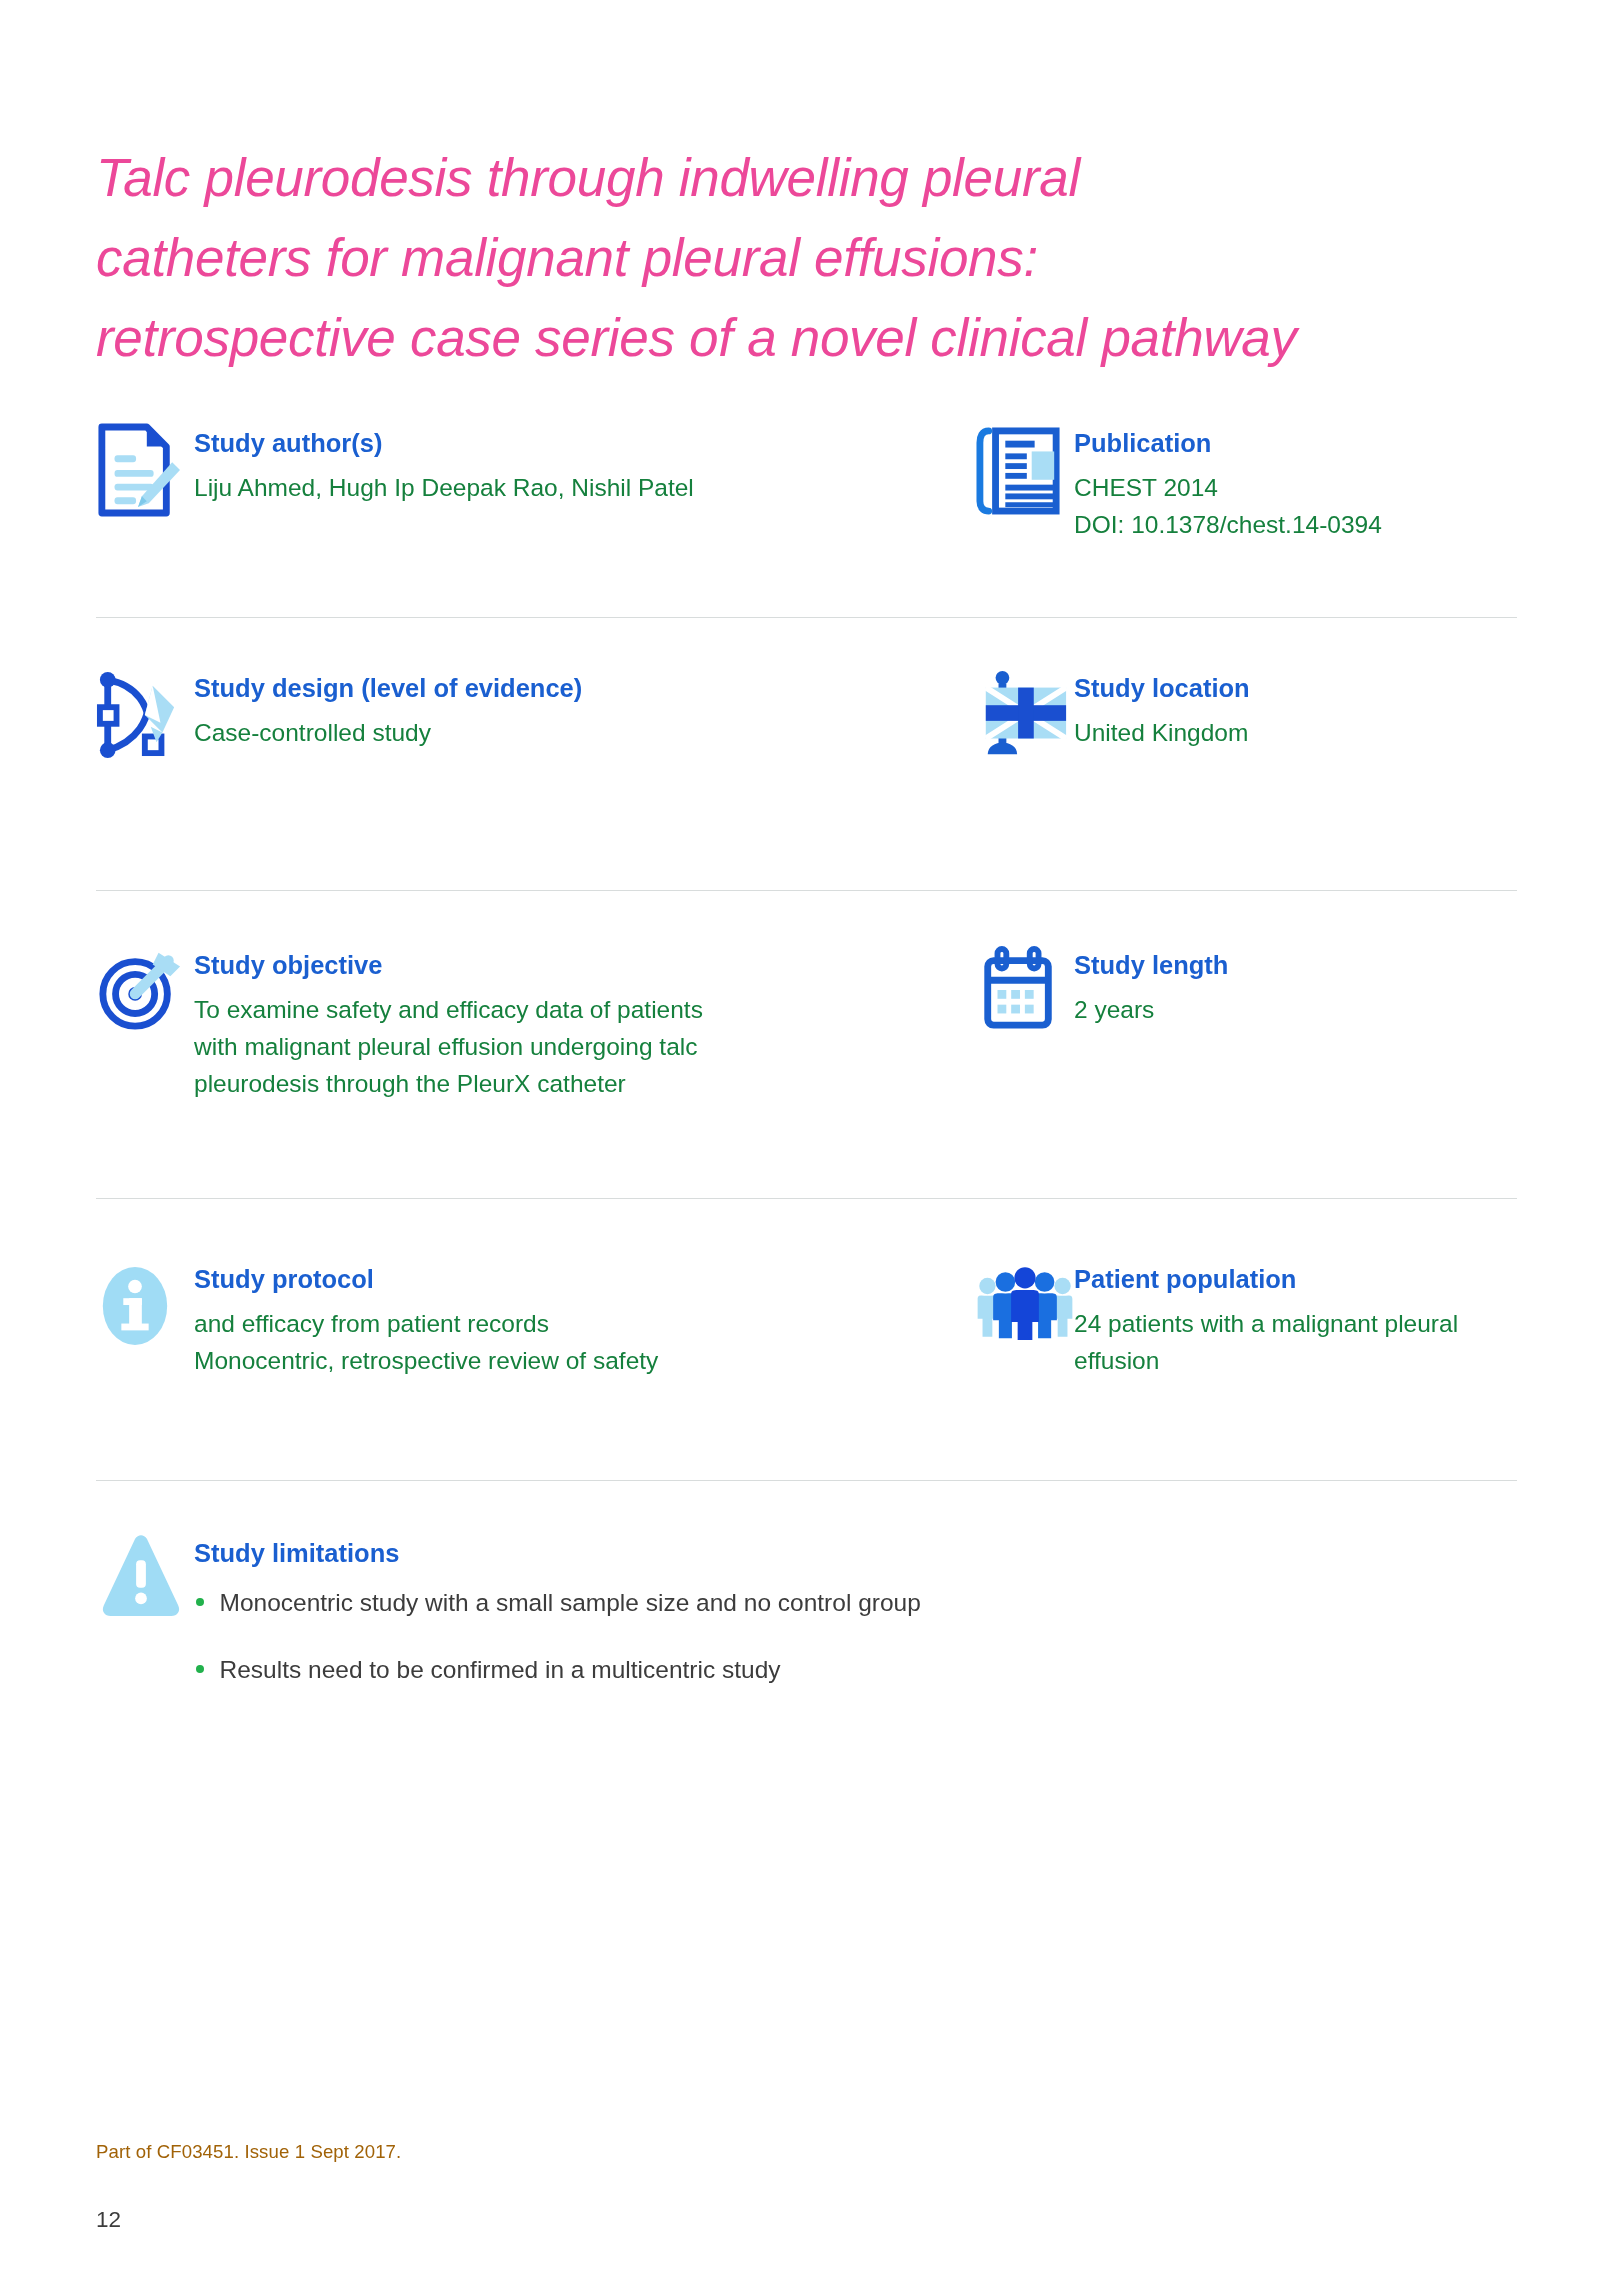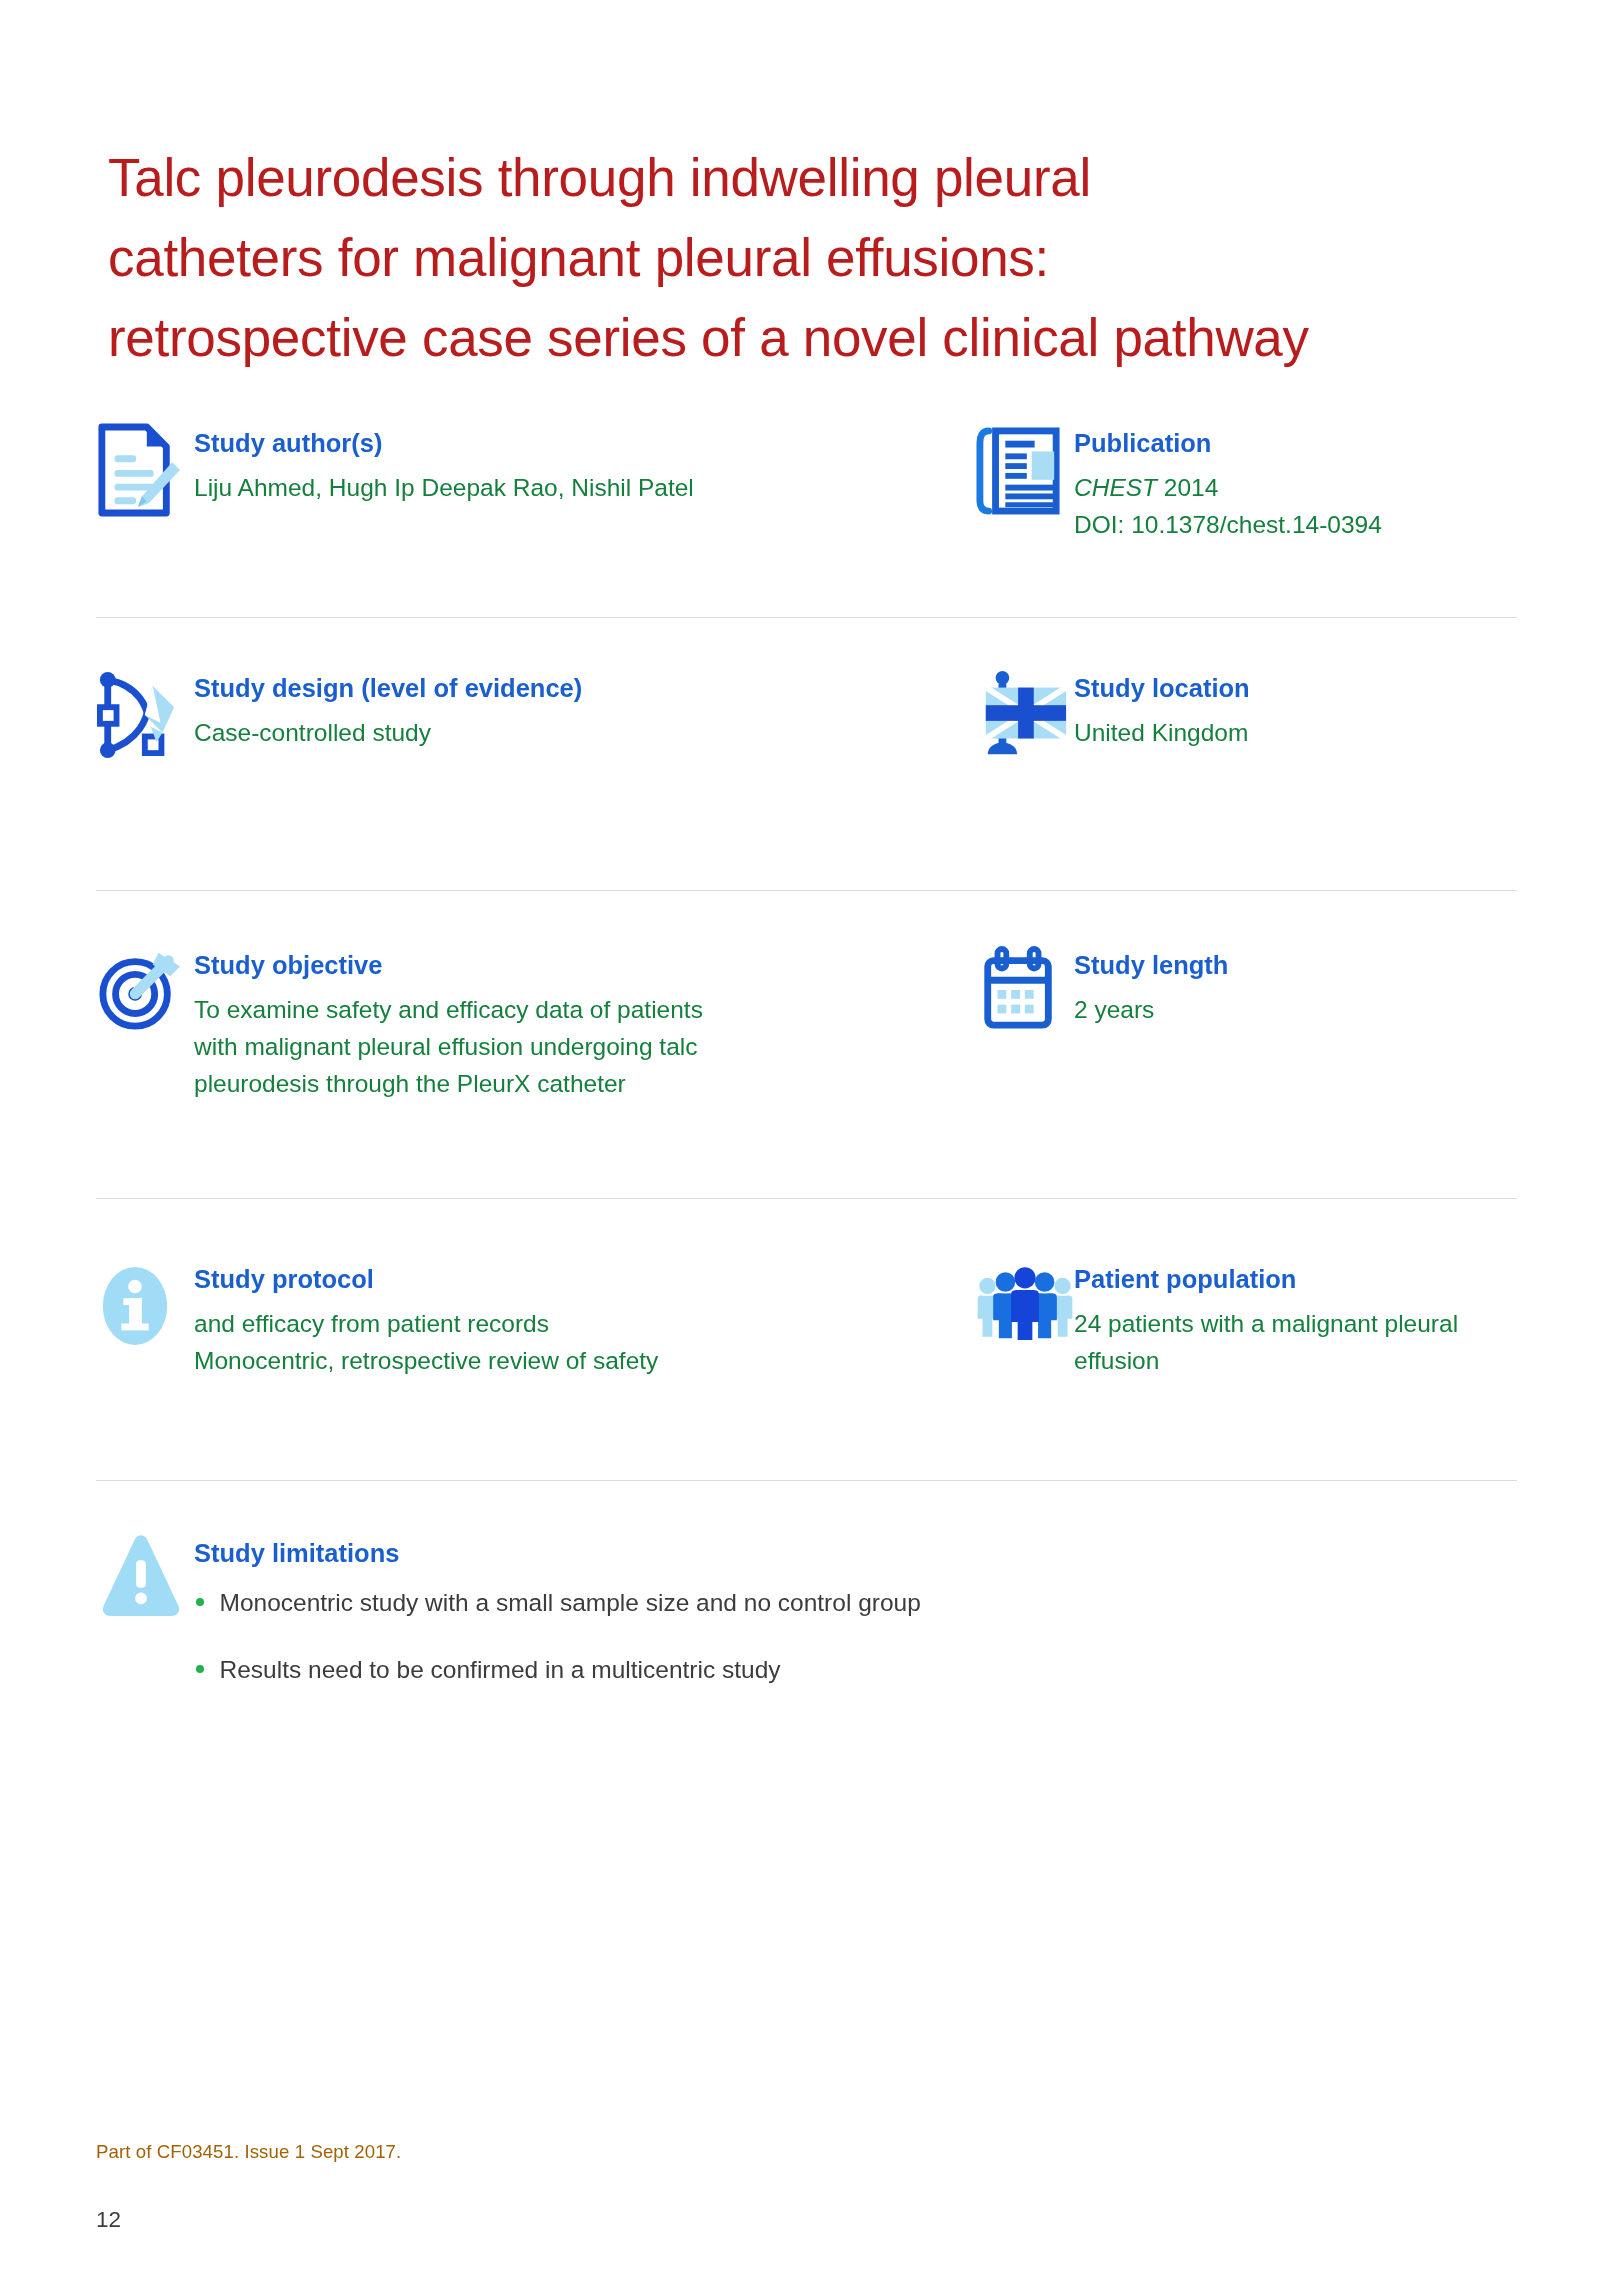--- a/index.html
+++ b/index.html
@@ -19,28 +19,29 @@
     position: absolute;
     left: 0; top: 0;
     width: 1621px;
     height: 2293px;
     background: #ffffff;
   }
 
   
   .title {
     position: absolute;
-    left: 108px;
+    left: 96px;
     top: 102px;
     width: 1441px;
     font-size: 53px;
     line-height: 80px;
     font-weight: 300;
-    color: #b91c1c;
+    color: #ec4899;
     letter-spacing: -0.3px;
+    font-style: italic;
   }
   .title-line { display: block; white-space: nowrap; }
 
   
   .section {
     position: absolute;
     left: 96px;
     width: 1421px;
   }
   .row {
@@ -79,21 +80,21 @@
     line-height: 33px;
     margin-bottom: 8.8px;
     white-space: nowrap;
   }
   .field-value {
     font-size: 24.5px;
     line-height: 37px;
     color: #15803d;
     font-weight: 400;
   }
-  .field-value .ital { font-style: italic; }
+  .field-value .ital { }
 
   
   .divider {
     position: absolute;
     left: 96px;
     width: 1421px;
     height: 1px;
     background: #d8dcdc;
   }
 

